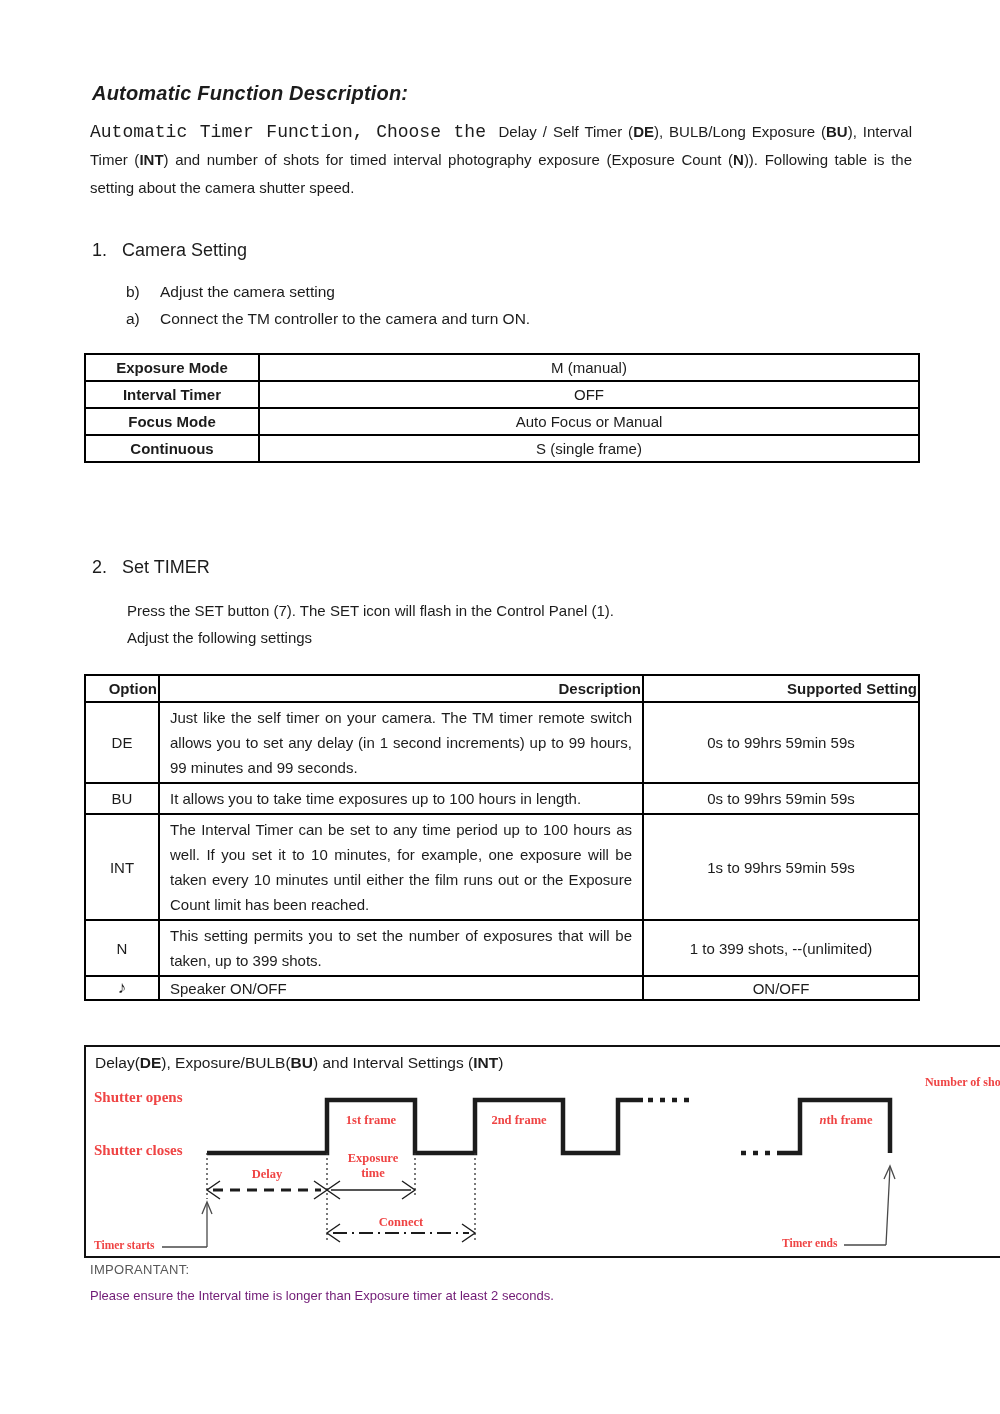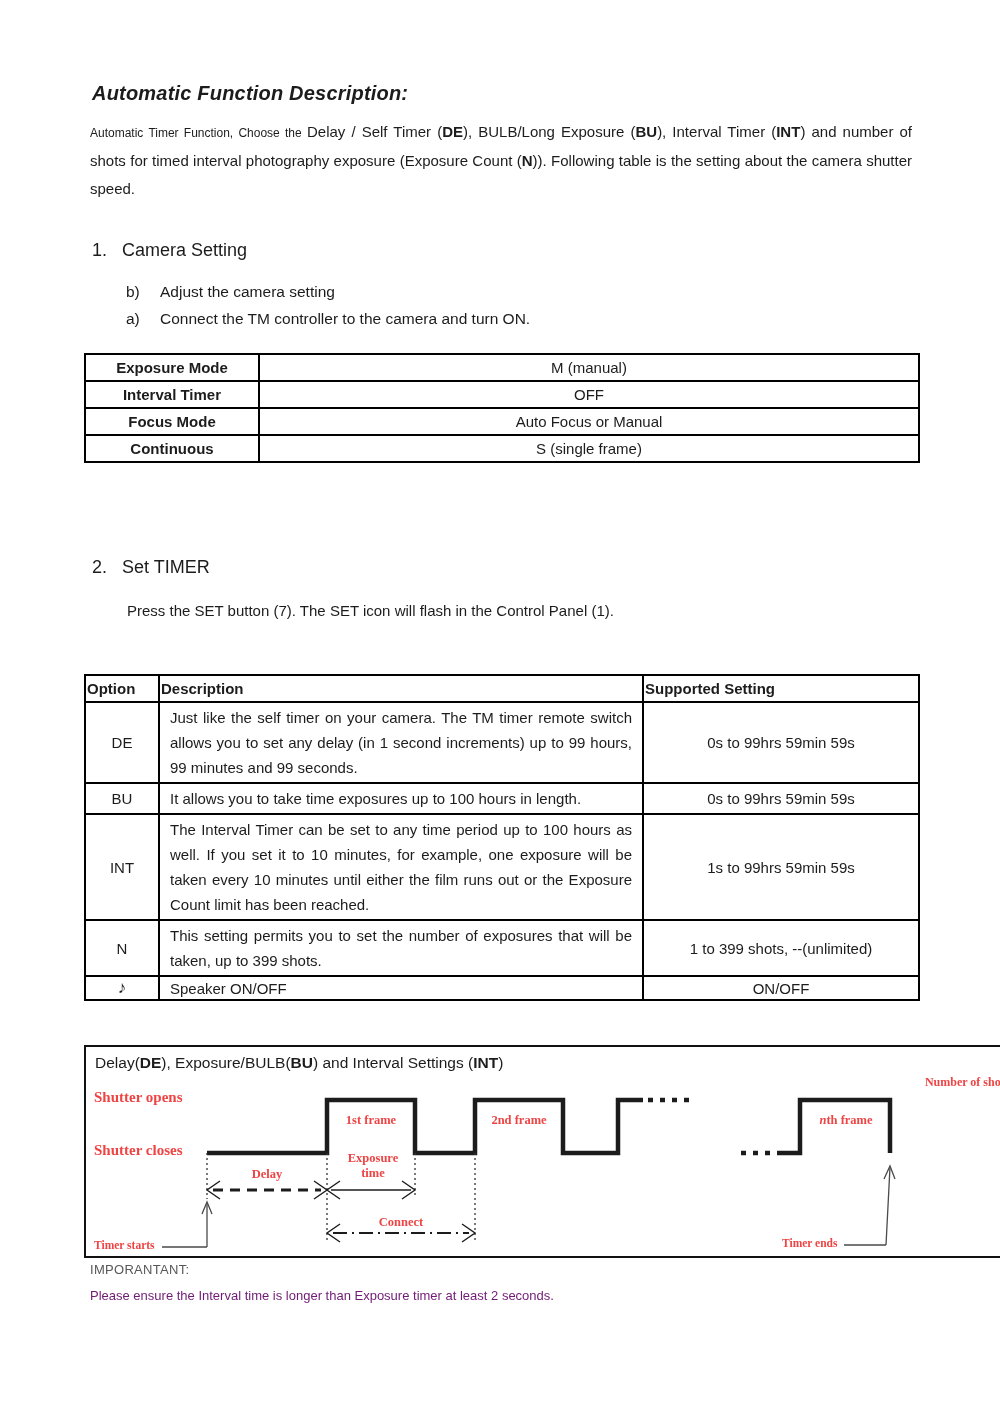--- a/index.html
+++ b/index.html
@@ -2,38 +2,38 @@
 <html><head>
 <meta charset="utf-8">
 <style>
   html,body{margin:0;padding:0;background:#e8e8e8;}
   .page{position:relative;width:1000px;height:1414px;background:#ffffff;margin:0 auto;
         font-family:"Liberation Sans", sans-serif;color:#1c1c1c;overflow:hidden;padding-left:41px;}
 
   .doc-title{position:absolute;left:92px;top:82px;font-size:20px;font-weight:bold;font-style:italic;letter-spacing:.2px;}
 
   .intro{position:absolute;left:90px;top:118px;width:822px;margin:0;font-size:15px;line-height:28px;text-align:justify;}
-  .intro .lead{font-size:12px;}
+  .intro .lead{font-size:18px;font-family:Liberation Mono, monospace;}
   .intro b{font-weight:bold;}
 
   .sec{position:absolute;left:92px;font-size:18px;}
   .sec .num{display:inline-block;min-width:30px;}
   .sec1{top:240px;}
   .sec2{top:557px;}
 
   .steps{position:absolute;left:126px;top:278px;font-size:15.5px;line-height:27px;}
   .steps .marker{display:inline-block;width:34px;}
 
   table{border-collapse:collapse;table-layout:fixed;}
   .t1{position:absolute;left:84px;top:353px;width:836px;}
   .t1 td{border:2px solid #000;height:23px;font-size:15px;text-align:center;overflow:hidden;}
   .t1 .lbl{font-weight:bold;width:170px;}
 
   .t2{position:absolute;left:84px;top:674px;width:836px;}
-  .t2 th{border:2px solid #000;height:23px;font-size:15px;font-weight:bold;text-align:left;}
+  .t2 th{border:2px solid #000;height:23px;font-size:15px;font-weight:bold;text-align:right;}
   .t2 td{border:2px solid #000;font-size:15px;vertical-align:middle;}
   .t2 .c-opt{width:70px;}
   .t2 .c-set{width:272px;}
   .t2 td.opt{text-align:center;}
   .t2 td.desc{text-align:justify;padding:2px 10px;line-height:25px;margin-top:36px;}
   .t2 td.set{text-align:center;}
   .t2 td.note-cell{text-align:left;padding:2px 10px;}
   .t2 .music{font-size:17px;}
 
   .instructions{position:absolute;left:127px;top:597px;font-size:15px;line-height:27px;}
@@ -93,20 +93,21 @@
           <td class="lbl">Continuous</td>
           <td>S (single frame)</td>
         </tr>
   </tbody>
     </table>
 
   <div class="sec sec2"><span class="num">2.</span><span>Set TIMER</span></div>
 
   <div class="instructions">
     <div>Press the SET button (7). The SET icon will flash in the Control Panel (1).</div>
+    <div>Adjust the following settings</div>
   </div>
 
   <table class="t2">
     <tbody>
         <tr>
       <th class="c-opt">Option</th>
       <th>Description</th>
       <th class="c-set">Supported Setting</th>
     </tr>
     <tr>

